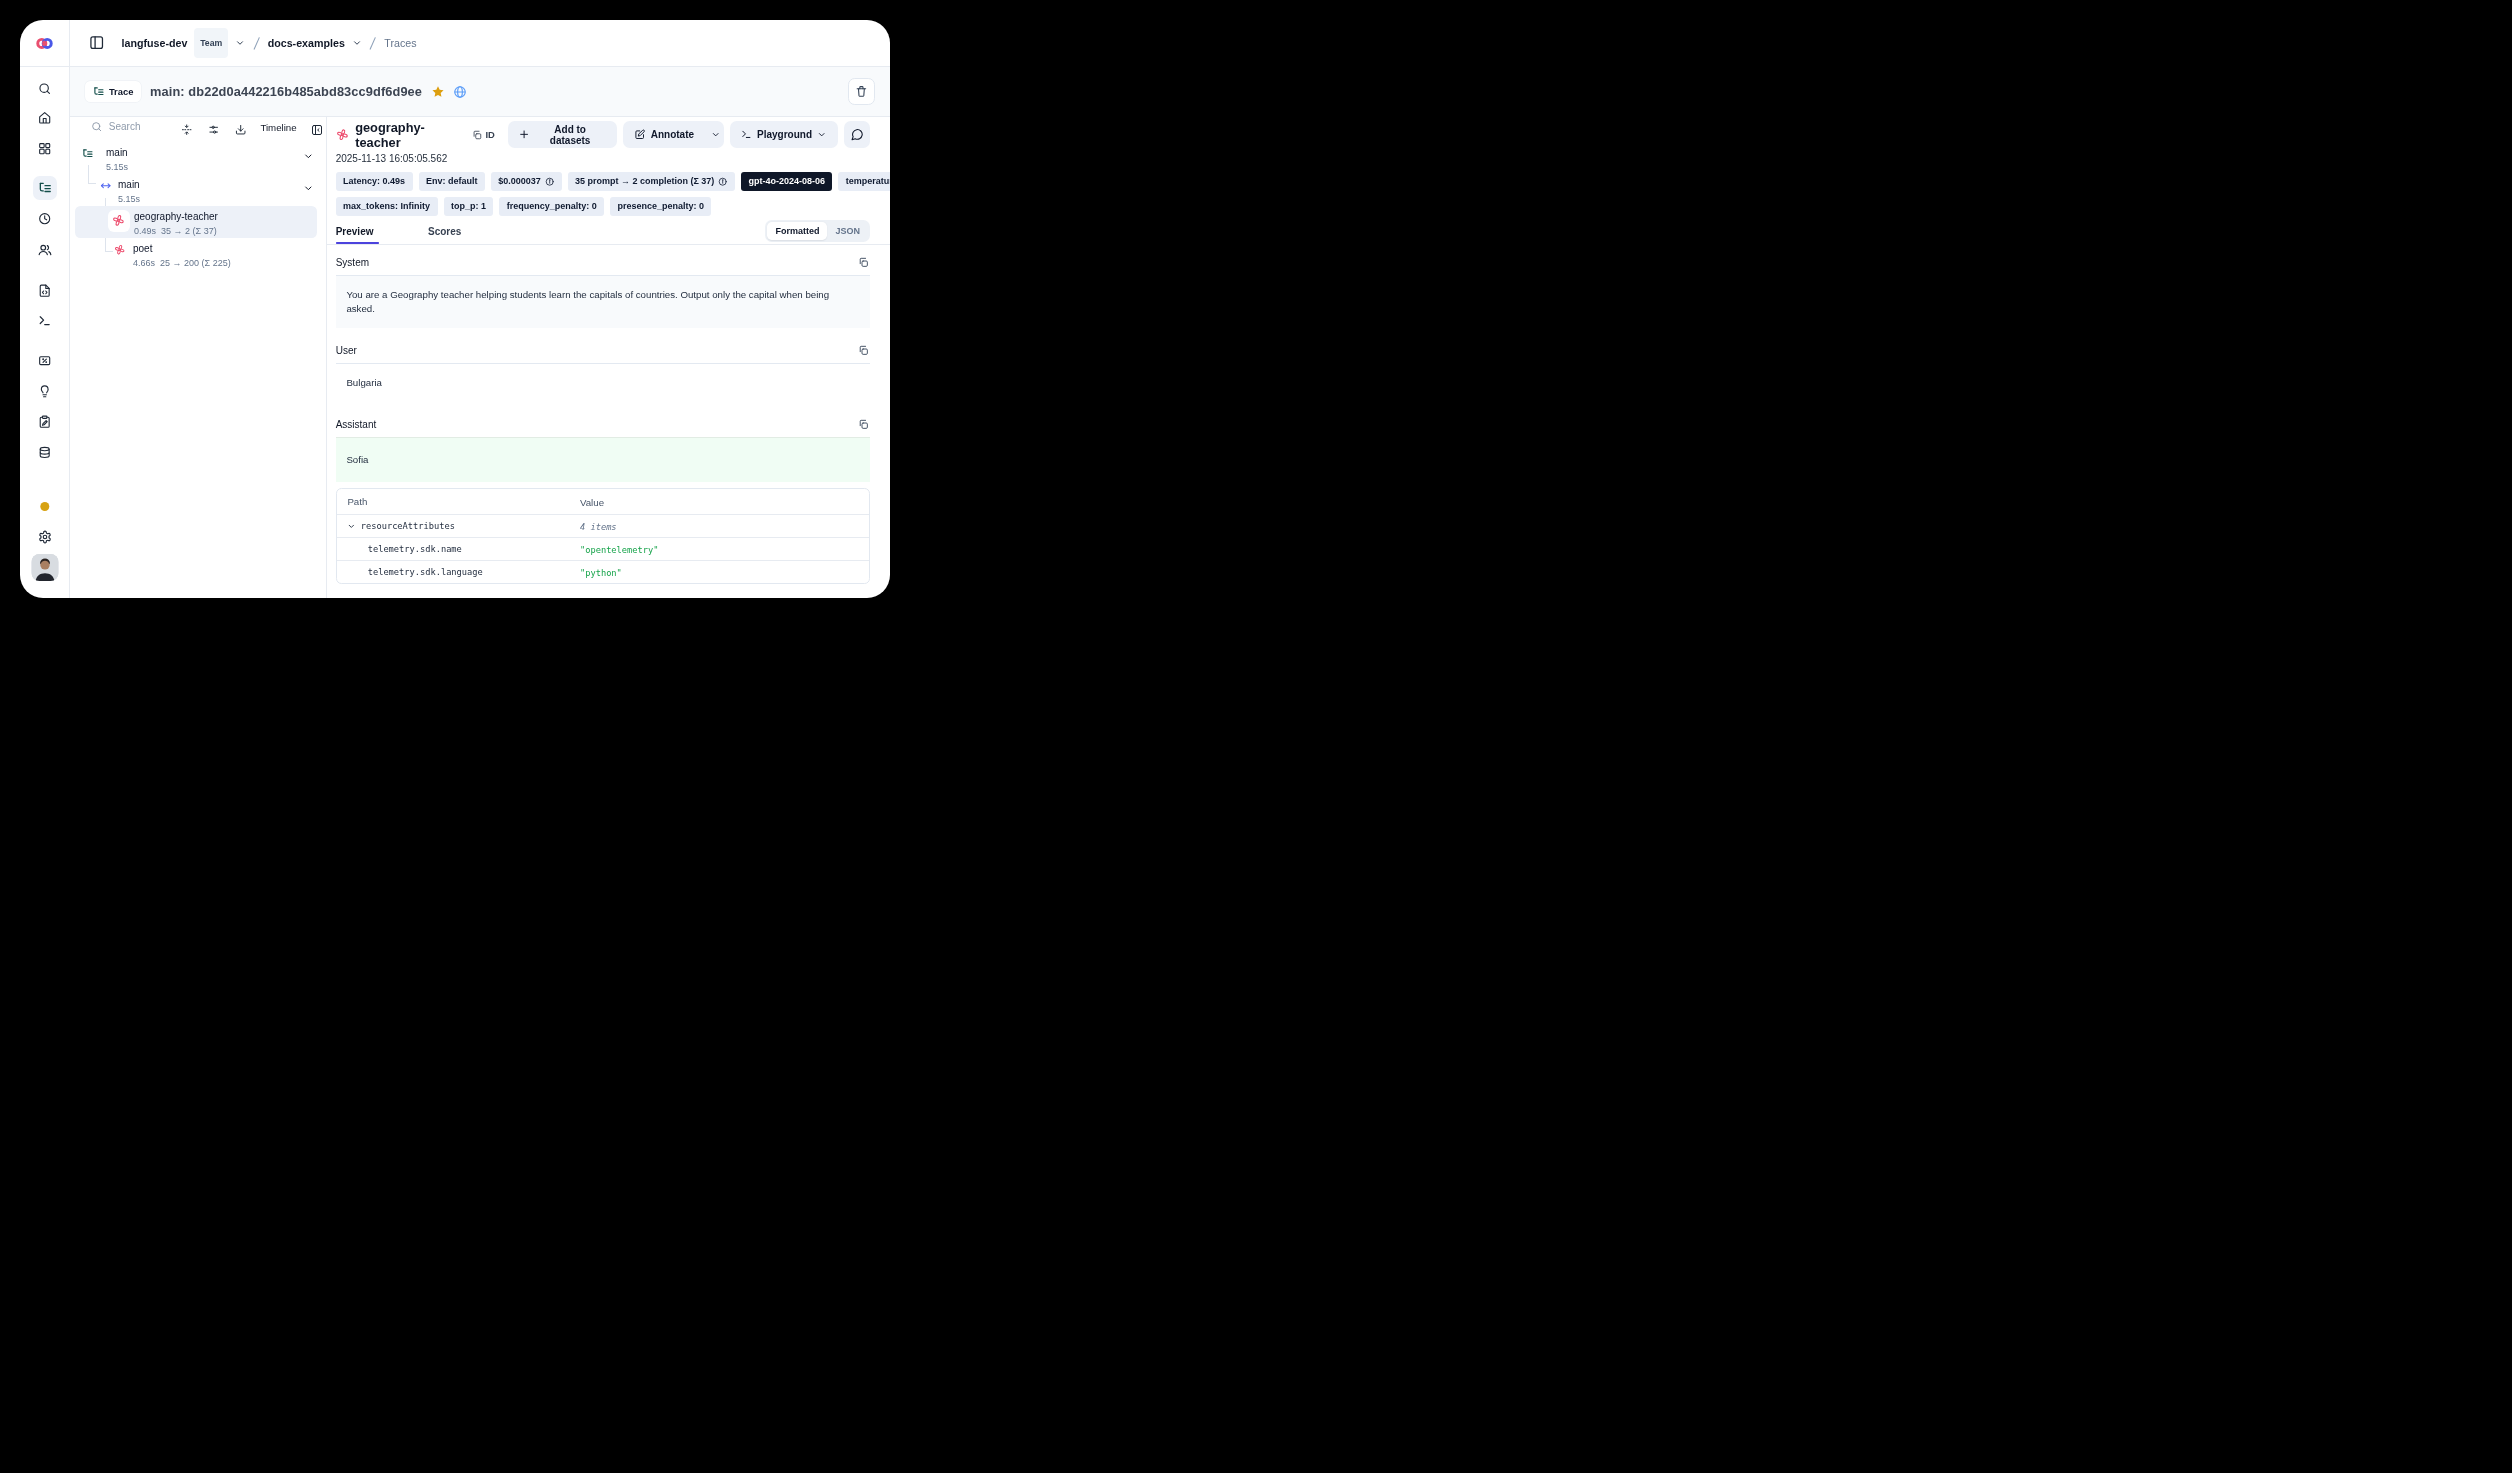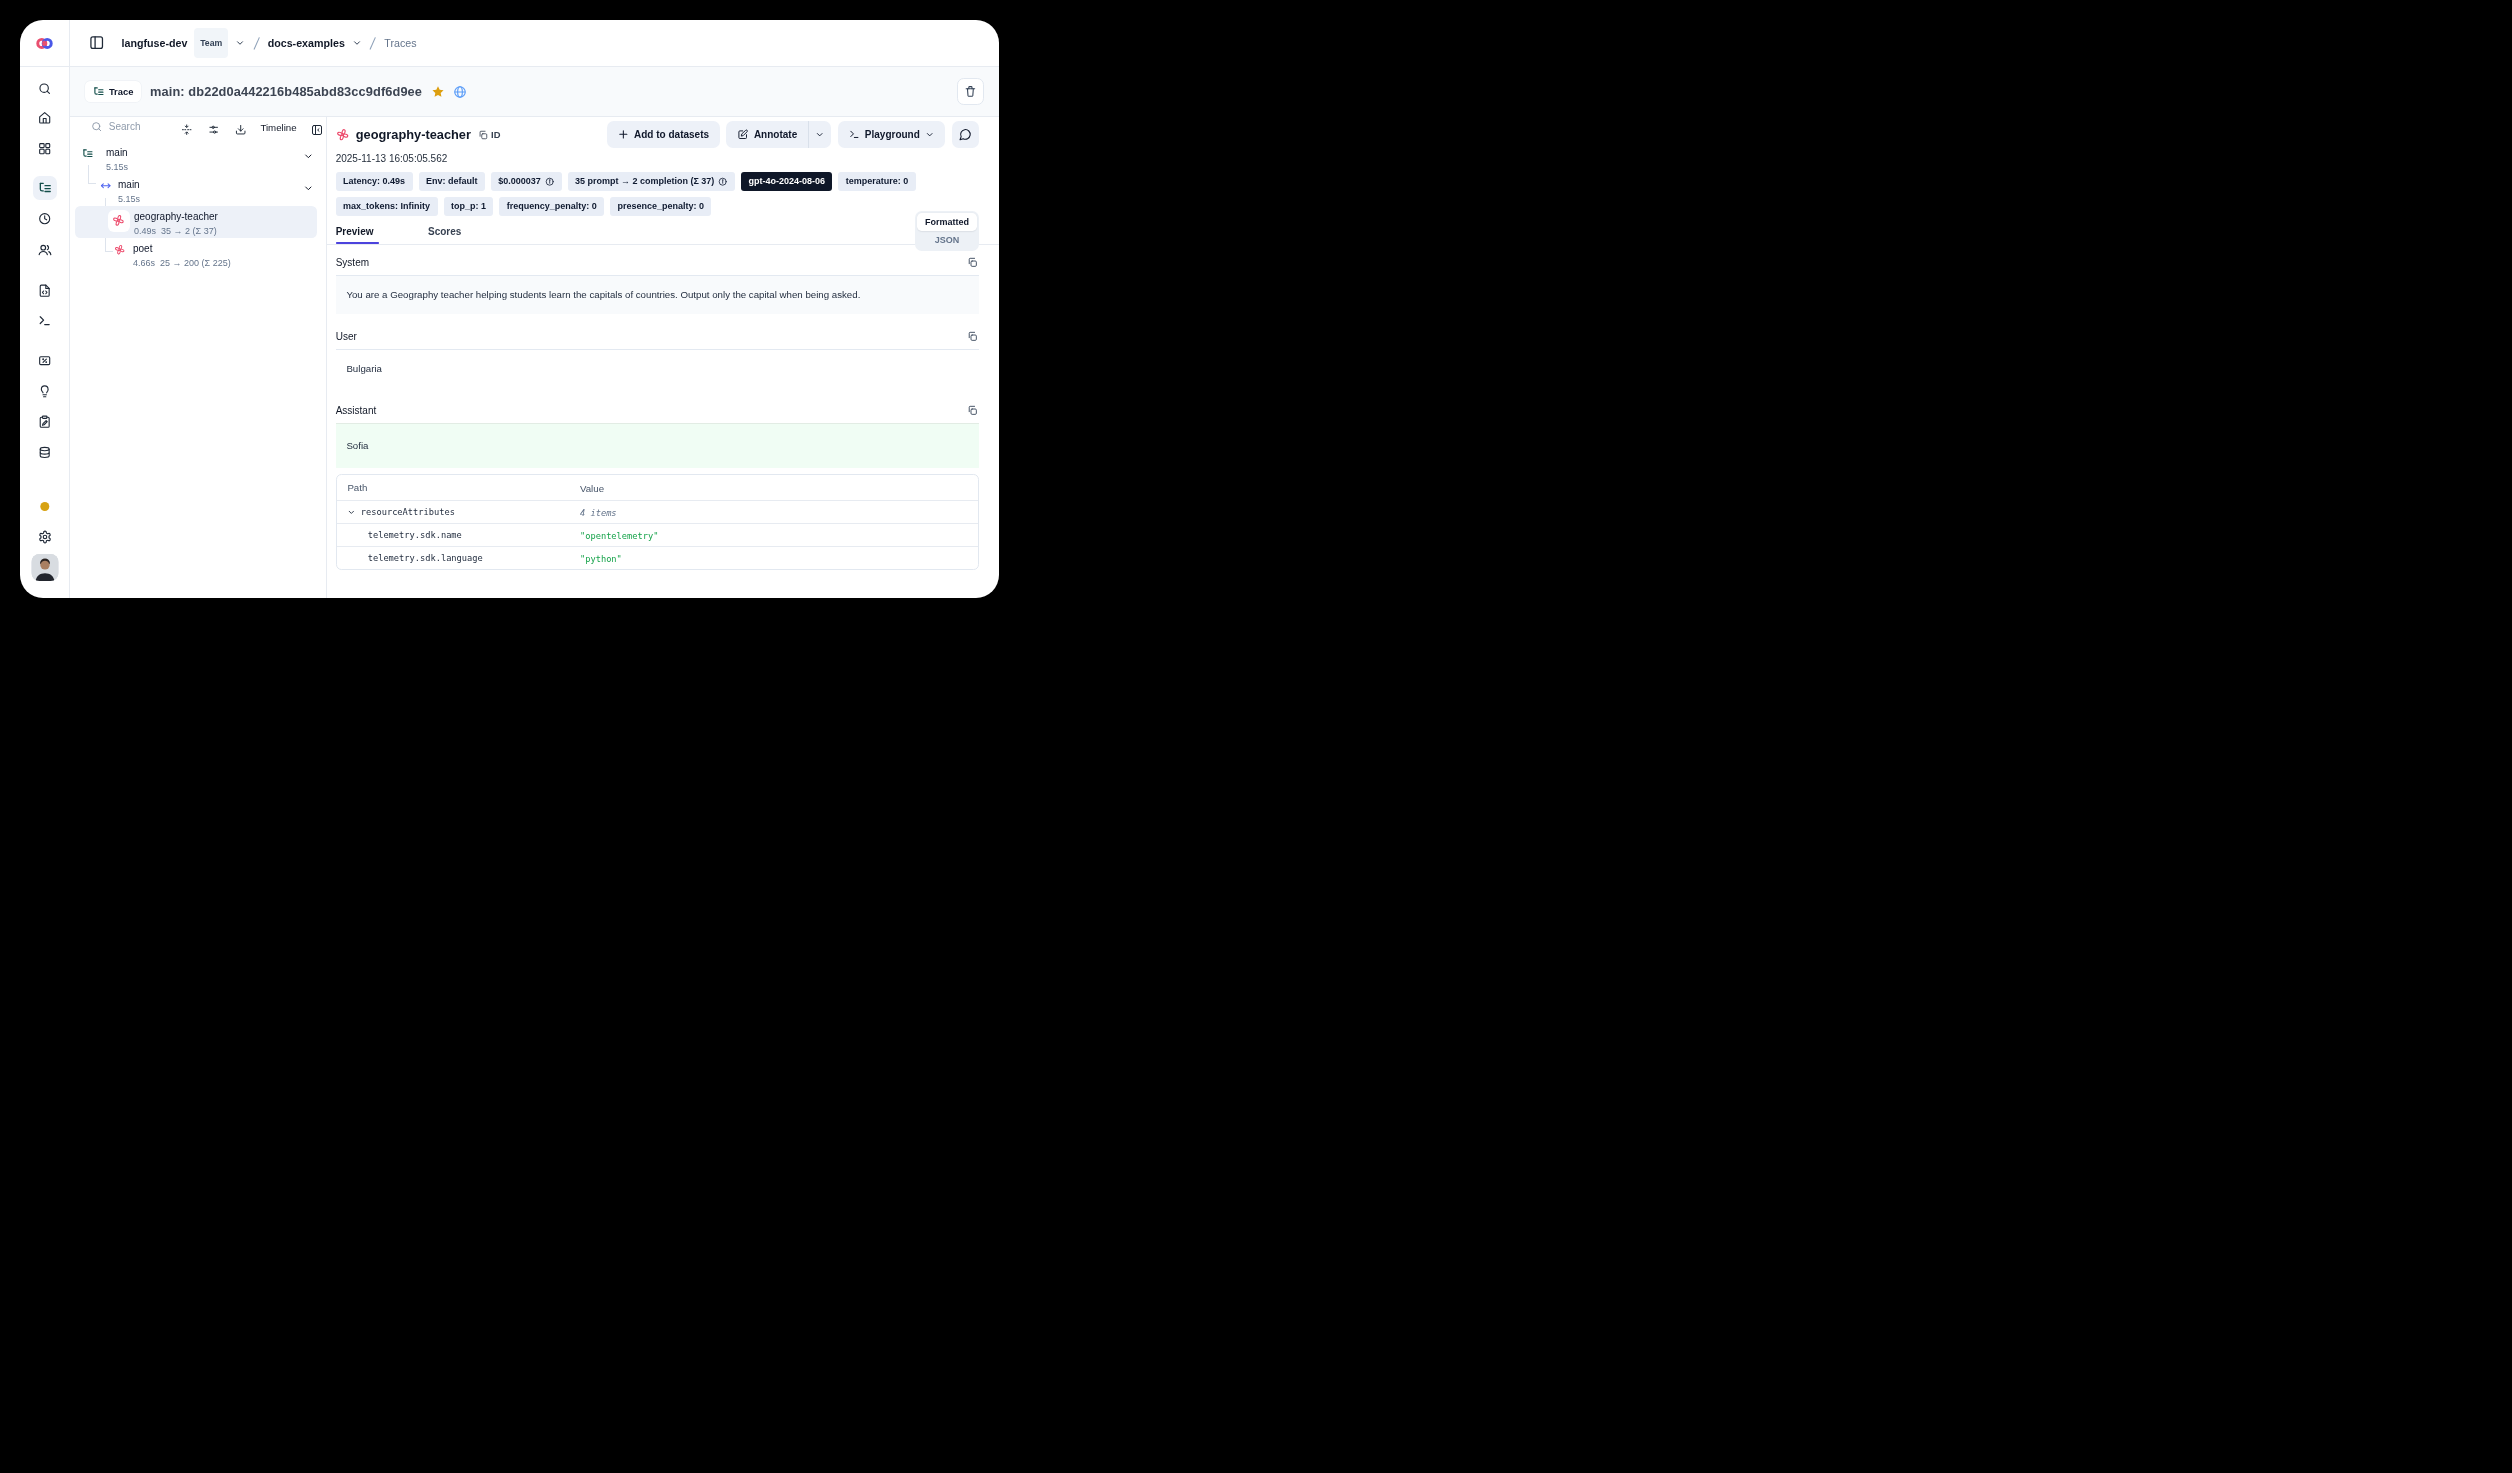--- a/index.html
+++ b/index.html
@@ -1,18 +1,18 @@
 <!DOCTYPE html>
 <html style="font-size:10.7px"><head>
 <meta charset="utf-8">
 <style>
   * { margin:0; padding:0; box-sizing:border-box; }
   html,body { width:1053px; height:618px; background:#000; font-family:"Liberation Sans", sans-serif; }
   .stage { position:relative; width:1053px; height:618px; background:#000; overflow:hidden; }
-  .window { position:absolute; left:20px; top:20px; width:979px; height:578px; background:#fff;
+  .window { position:absolute; left:20px; top:20px; width:870px; height:578px; background:#fff;
             border-radius:23px; overflow:hidden; display:flex; flex-direction:column; }
 
   
   .topbar { height:47px; display:flex; align-items:stretch; border-bottom:0.7px solid #e7ebf1; flex:0 0 auto; }
   .logo-cell { width:50px; flex:0 0 auto; border-right:0.7px solid #e7ebf1; display:flex; align-items:center; justify-content:center; }
   .topbar-main { flex:1; display:flex; align-items:center; padding:0 16px; gap:9.4px; }
   .icon-btn { background:none; border:none; cursor:pointer; display:flex; align-items:center; justify-content:center; padding:2.7px; }
   .breadcrumb { display:flex; align-items:center; gap:6.7px; margin-left:5.4px; }
   .crumb-strong { font-size:10.7px; font-weight:700; color:#111827; }
   .chip { background:#f1f5f9; color:#334155; font-size:8.7px; font-weight:600; border-radius:4px; padding:10px 6px; }
@@ -72,21 +72,21 @@
 
   .badges { display:flex; gap:6px; margin-top:7.4px; flex-wrap:nowrap; }
   .badge { display:flex; align-items:center; gap:4px; background:#e8edf6; color:#0f1a30; border-radius:3px; height:19px; padding:0 7.4px; font-size:9px; font-weight:600; white-space:nowrap; }
   .badge.dark { background:#0f1728; color:#fff; }
 
   
   .tabs-row { margin:2.7px -20px 0 -8.7px; padding:0 20px 0 8.7px; height:27px; display:flex; align-items:center; border-bottom:0.7px solid #e7ebf1; position:relative;gap:37px; }
   .tab { font-size:10px; background:none; border:none; cursor:pointer; padding:0 17.5px 0 0; height:100%; font-family:"Liberation Sans", sans-serif; color:#374151; font-weight:600; position:relative; }
   .tab.active { color:#111827; }
   .tab.active::after { content:""; position:absolute; left:0; right:12px; bottom:0; height:2.7px; background:#4c43dd; border-radius:0.7px; }
-  .toggle { margin-left:auto; background:#edf1f6; border-radius:6.7px; padding:2px; display:flex; align-items:center;flex-direction:column; }
+  .toggle { margin-left:auto; background:#edf1f6; border-radius:6.7px; padding:2px; display:flex; align-items:center; }
   .toggle .opt { border:none; cursor:pointer; font-size:9px; font-weight:600; border-radius:4.7px; padding:4px 8px; background:transparent; color:#64748b; font-family:"Liberation Sans", sans-serif; }
   .toggle .opt.on { background:#fff; color:#0f172a; box-shadow:0 0.7px 1.3px rgba(15,23,42,.08); }
 
   
   .msg-head { display:flex; align-items:center; height:25.5px; }
   .msg-role { font-size:10px; font-weight:500; color:#111827; }
   .msg-head .grow { flex:1; }
   .copy-btn { background:none; border:none; cursor:pointer; display:flex; align-items:center; padding:1.3px; }
   .msg-body { border-top:0.7px solid #e3e9f1; padding:12px 10.7px; font-size:9.7px; color:#1e293b; line-height:1.45; }
   .msg-body.muted { background:#f8fafc; }

